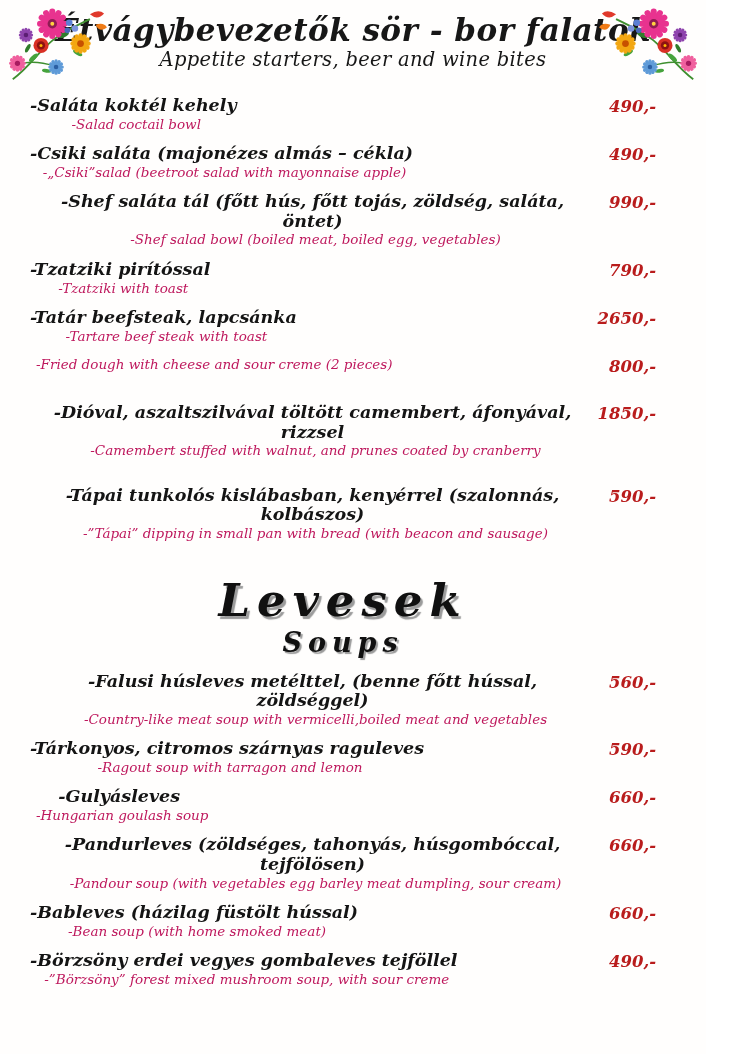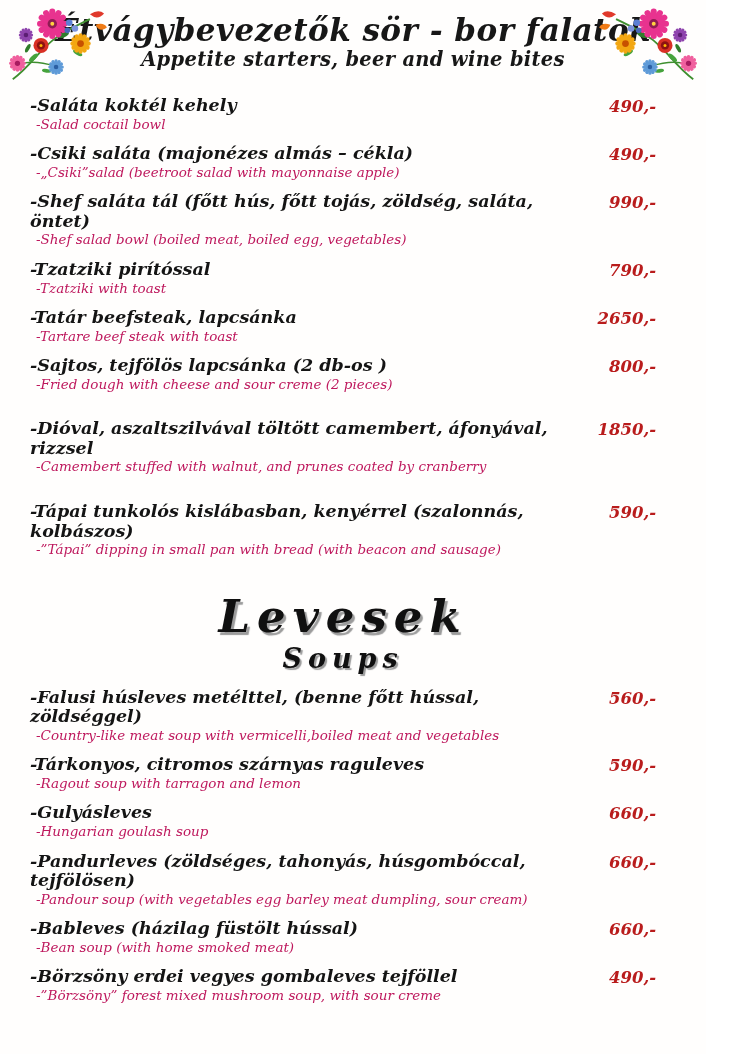--- a/index.html
+++ b/index.html
@@ -12,30 +12,30 @@
   header { position:relative; height:94px; }
   .ornament { position:absolute; top:4px; width:104px; height:80px; }
   .ornament.left  { left:5px; }
   .ornament.right { right:5px; transform:scaleX(-1); }
   .titles { text-align:center; padding-top:13px; }
   .title-hu {
     margin:0; font-size:31px; font-weight:bold; font-style:italic;
     letter-spacing:0.5px; line-height:1.1;
   }
   .title-en {
-    margin:1px 0 0; font-size:19.5px; font-weight:bold; font-style:italic;
+    margin:1px 0 0; font-size:19.5px; font-weight:normal; font-style:italic;
     letter-spacing:0.3px;
   }
   
   main { padding:2px 50px 0 30px; }
   .menu-item {
     display:flex; justify-content:space-between; align-items:flex-start;
     margin-bottom:12px;
   }
-  .item-text { max-width:565px; }
+  .item-text { max-width:565px;text-align:center; }
   .item-name {
     font-size:17.5px; font-weight:bold; font-style:italic; line-height:1.12;
     color:#141414;
   }
   .item-translation {
     font-size:13.5px; font-style:italic; color:#be185d;
     padding-left:6px; margin-top:1px; line-height:1.15;
   }
   .item-price {
     font-size:16.5px; font-weight:bold; font-style:italic; white-space:nowrap;
@@ -155,21 +155,20 @@
   <div class="menu-item">
     <div class="item-text">
       <div class="item-name">-Tatár beefsteak, lapcsánka</div>
       <div class="item-translation">-Tartare beef steak with toast</div>
     </div>
     <div class="item-price">2650,-</div>
   </div>
 
   <div class="menu-item">
     <div class="item-text">
-      <div class="item-name">-Sajtos, tejfölös lapcsánka (2 db-os )</div>
       <div class="item-translation">-Fried dough with cheese and sour creme (2 pieces)</div>
     </div>
     <div class="item-price">800,-</div>
   </div>
 
   <div class="menu-item">
     <div class="item-text">
       <div class="item-name">-Dióval, aszaltszilvával töltött camembert, áfonyával, rizzsel</div>
       <div class="item-translation">-Camembert stuffed with walnut, and prunes coated by cranberry</div>
     </div>

